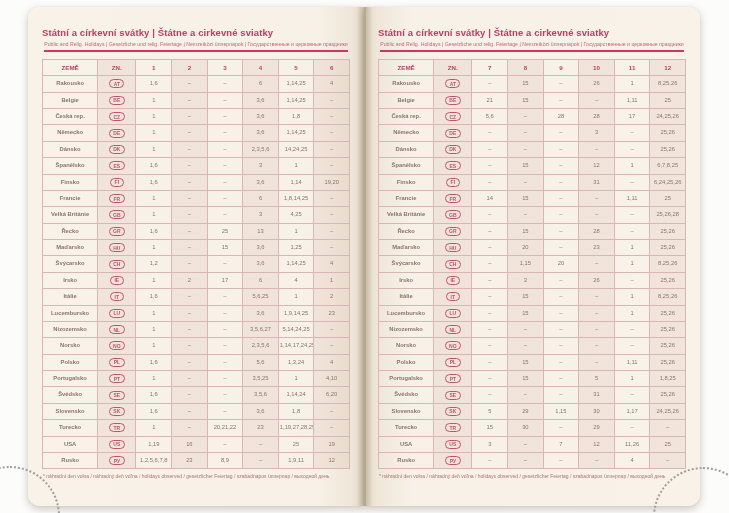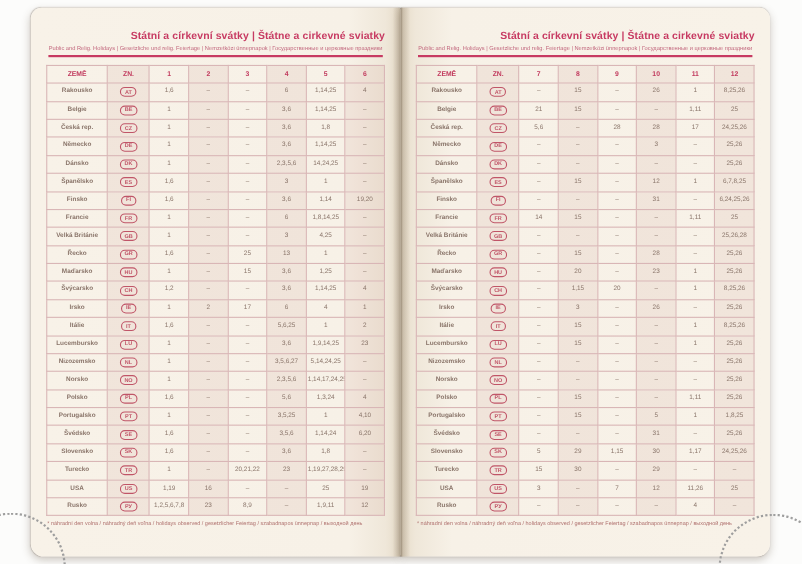--- a/index.html
+++ b/index.html
@@ -23,21 +23,21 @@
   .page.right{
     border-radius:2px 10px 12px 2px;
     background:linear-gradient(to left,#f8f2e8 0%,#f7f1e7 86%,#efe7d9 96%,#e5dac7 100%);
   }
   .spine{
     position:absolute;left:50%;top:0;width:16px;height:100%;transform:translateX(-50%);
     background:linear-gradient(to right,rgba(100,80,55,0) 0%,rgba(100,80,55,.22) 42%,rgba(70,52,30,.38) 50%,rgba(100,80,55,.22) 58%,rgba(100,80,55,0) 100%);
     pointer-events:none;
   }
   .page-title{
-    text-align:right;font-size:9.5px;font-weight:bold;color:#c73a62;
+    text-align:left;font-size:9.5px;font-weight:bold;color:#c73a62;
     letter-spacing:.1px;margin:0 0 3px 0;
   }
   .page-subtitle{
     text-align:center;font-size:5.2px;color:#c2687e;margin:0 2px 3px 2px;white-space:nowrap;
   }
   .title-rule{height:1.5px;background:#c73a62;border:none;margin:0 2px 7px 2px;}
   table.holidays{
     width:100%;border-collapse:collapse;table-layout:fixed;
     border:1px solid #d9b6b6;
   }

